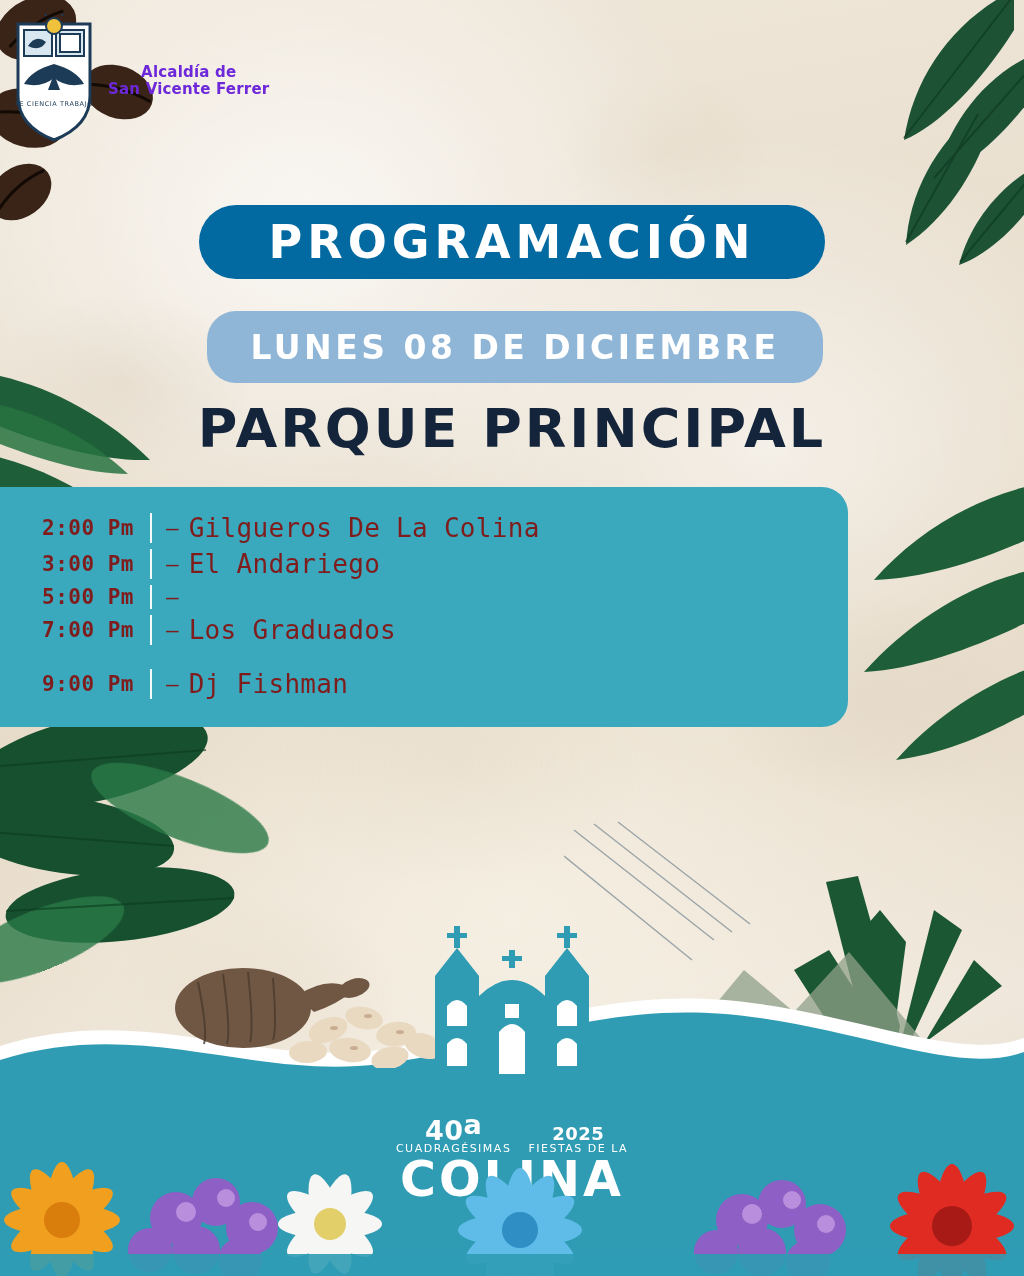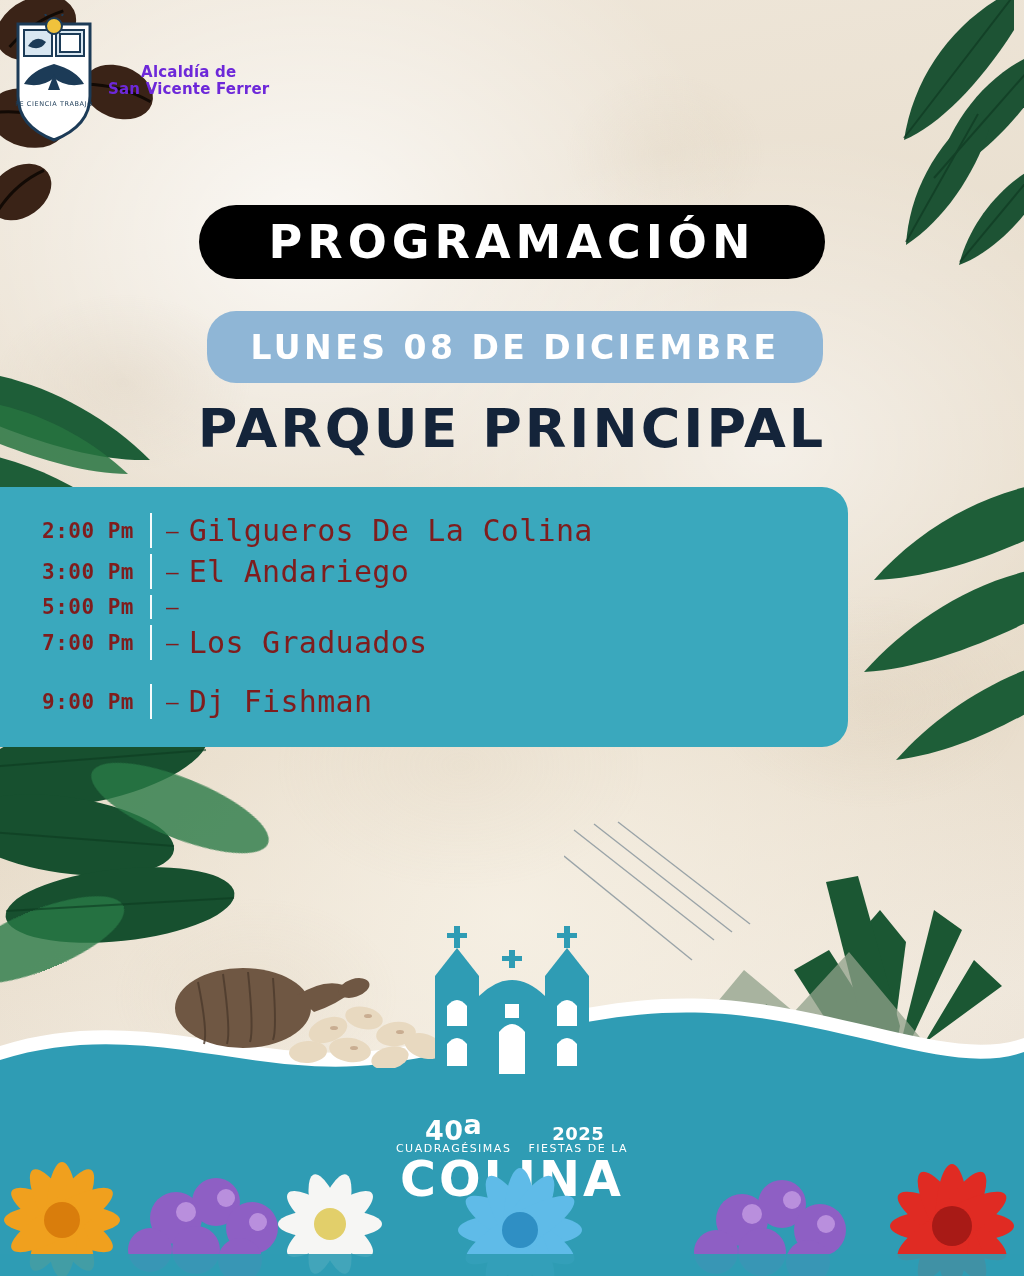--- a/index.html
+++ b/index.html
@@ -66,21 +66,21 @@
     letter-spacing: 0.2px;
   }
 
   
   .banner-main {
     position: absolute;
     top: 205px;
     left: 199px;
     width: 626px;
     height: 74px;
-    background: #000000;
+    background: #0369a1;
     border-radius: 37px;
     display: flex;
     align-items: center;
     justify-content: center;
     z-index: 6;
   }
   .banner-main span {
     color: #ffffff;
     font-weight: bold;
     font-size: 46px;
@@ -155,21 +155,21 @@
     margin-right: 14px;
     opacity: 0.95;
   }
   .sched-dash {
     font-family: "DejaVu Sans Mono", monospace;
     font-size: 21px;
     margin-right: 10px;
   }
   .sched-name {
     font-family: "DejaVu Sans Mono", monospace;
-    font-size: 30px;
+    font-size: 26px;
     letter-spacing: 0.3px;
   }
 
   
   .wave {
     position: absolute;
     left: 0;
     bottom: 0;
     width: 1024px;
     height: 300px;

